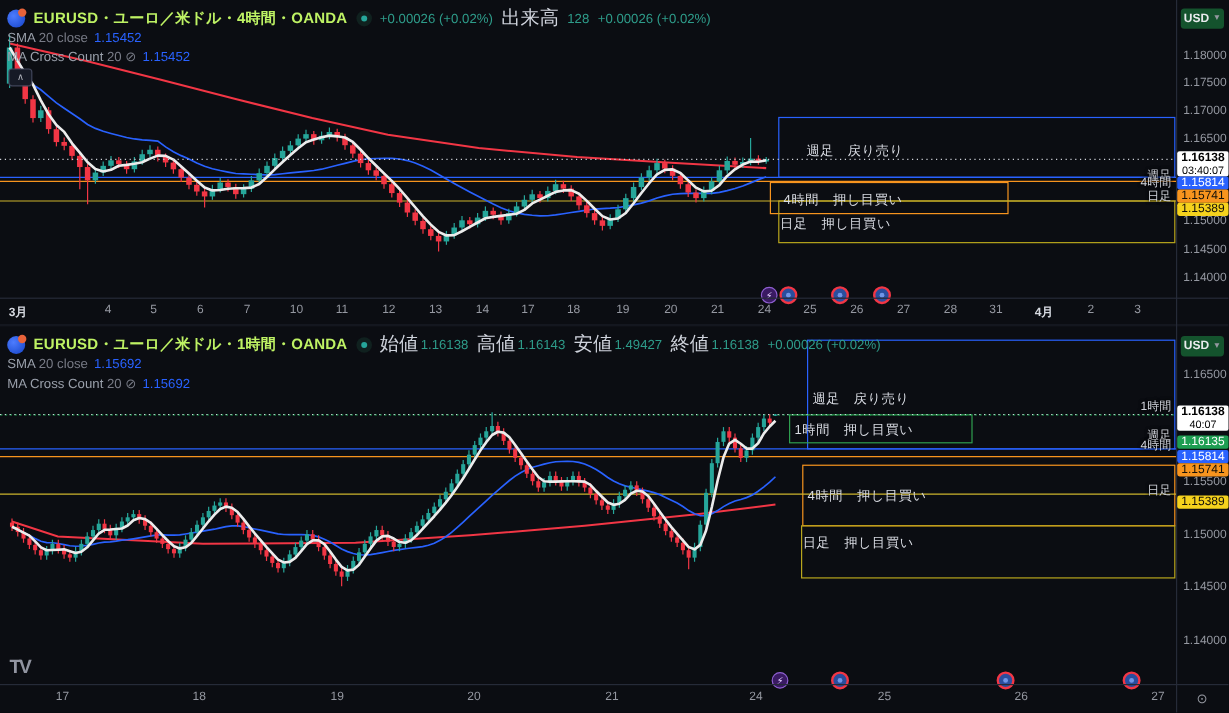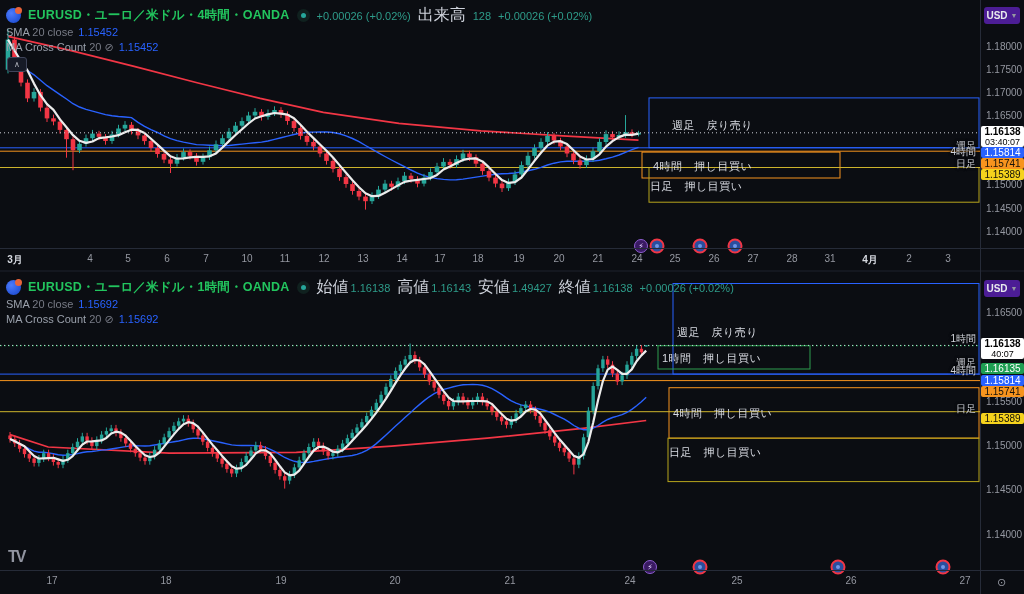--- a/index.html
+++ b/index.html
@@ -4,32 +4,32 @@
 <style>
   * { margin:0; padding:0; box-sizing:border-box; }
   html,body { background:#0b0d12; }
   body { font-family:"Liberation Sans","DejaVu Sans",sans-serif; }
   .stage { position:relative; width:1024px; height:594px; background:#0b0d12; overflow:hidden; }
   svg.cv { position:absolute; left:0; top:0; }
   .hline { position:absolute; left:0; width:1024px; height:1px; background:#262b38; }
   .vline { position:absolute; top:0; width:1px; height:594px; background:#262b38; }
   .divider { position:absolute; left:0; width:1024px; height:2px; background:#14171f; }
   .hdr { position:absolute; left:6px; display:flex; align-items:center; gap:7px; white-space:nowrap; }
-  .title { color:#22c55e; font-size:12.5px; font-weight:700; letter-spacing:.2px; }
+  .title { color:#bef264; font-size:12.5px; font-weight:700; letter-spacing:.2px; }
   .logo { width:15px; height:15px; border-radius:50%; background:radial-gradient(circle at 35% 35%, #4d7cfe, #1342c8); position:relative; flex:0 0 auto; }
   .logo::after { content:""; position:absolute; right:-1px; top:-1px; width:7px; height:7px; border-radius:50%; background:#e8633a; }
   .mstat { width:13px; height:13px; border-radius:50%; background:#10211f; display:flex; align-items:center; justify-content:center; }
   .mstat i { width:5px; height:5px; border-radius:50%; background:#26a69a; }
   .grn { color:#2e9c8a; font-size:11px;text-align:right; }
   .wlab { color:#cfd3dc; font-size:16px; }
   .row2 { position:absolute; left:6px; font-size:11px; color:#9aa0ab; white-space:nowrap; }
   .row2 .dim { color:#787b86; }
   .row2 .bluv { color:#2962ff; margin-left:5px; }
   .collapse-btn { position:absolute; width:20px; height:15px; border:1px solid #40455a; border-radius:3px; background:#161a26; color:#b2b5be; font-size:8px; line-height:13px; text-align:center; }
-  .usd-btn { position:absolute; left:984px; width:36px; height:17px; background:#4c1d95; border-radius:3px; color:#e8eaed; font-size:10px; font-weight:700; display:flex; align-items:center; justify-content:center; gap:3px; }
+  .usd-btn { position:absolute; left:984px; width:36px; height:17px; background:#14532d; border-radius:3px; color:#e8eaed; font-size:10px; font-weight:700; display:flex; align-items:center; justify-content:center; gap:3px; }
   .usd-btn b { color:#9598a1; font-size:7px; font-weight:400; }
   .ptick { position:absolute; left:986px; font-size:10px; color:#9598a1; }
   .ptag { position:absolute; left:981px; width:43px; text-align:center; border-radius:2px; font-size:10px; line-height:11px; }
   .ptag .c2 { font-size:9px; }
   .ttick { position:absolute; transform:translateX(-50%); font-size:10px; color:#9598a1; }
   .ttick.mo { color:#d6d9e0; font-weight:700; }
   .lvl-lab { position:absolute; font-size:10px; color:#d1d4dc; text-shadow:0 0 3px #000, 0 0 3px #000; }
   .box-lab { position:absolute; font-size:11px; color:#d8dbe2; letter-spacing:.5px; white-space:nowrap; }
   .tvlogo { position:absolute; color:#9194a0; font-size:16px; font-weight:900; letter-spacing:-2px; }
   .axgear { position:absolute; color:#9598a1; font-size:11px; }

